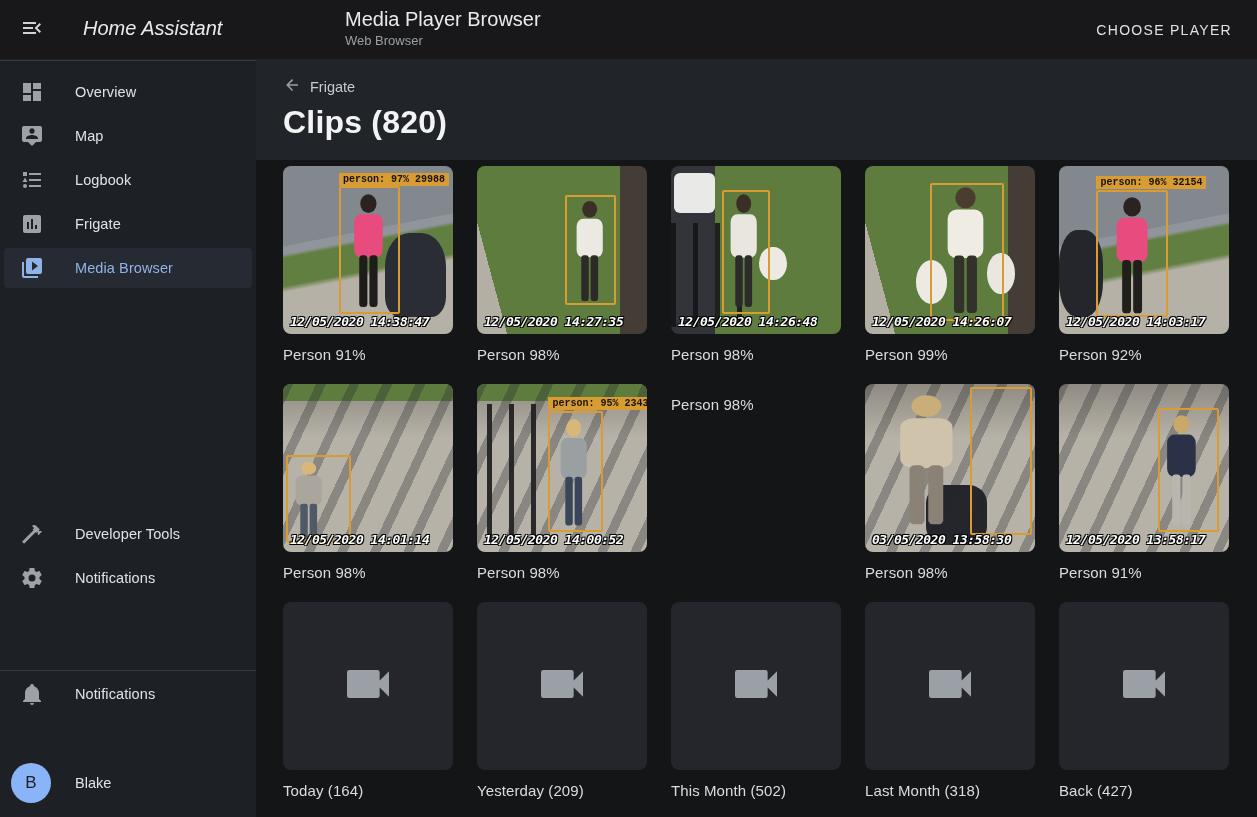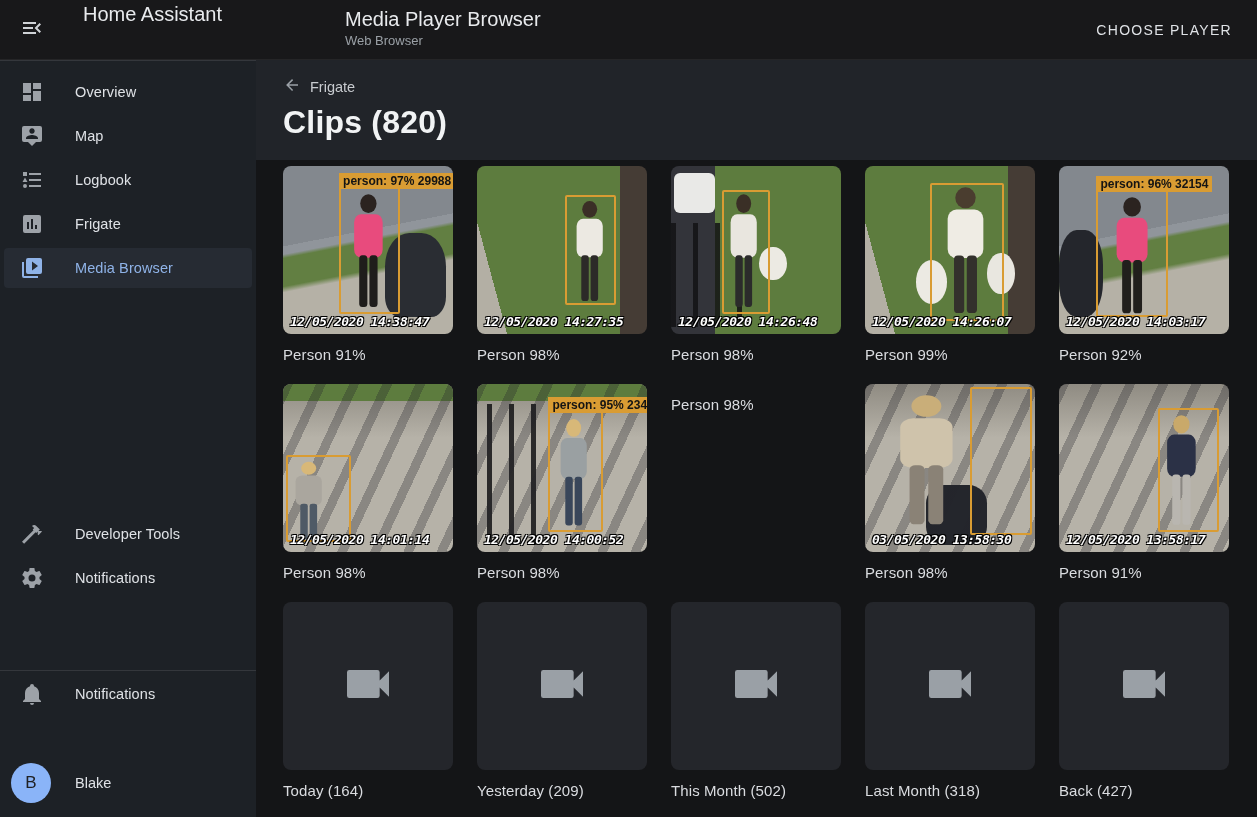--- a/index.html
+++ b/index.html
@@ -5,21 +5,21 @@
   * { margin:0; padding:0; box-sizing:border-box; }
   html,body { width:1257px; height:817px; overflow:hidden; background:#141517;
     font-family:"Liberation Sans", sans-serif; -webkit-font-smoothing:antialiased; }
 
   
   .appbar { position:absolute; left:0; top:0; width:1257px; height:60px;
     background:#18181a; border-bottom:1px solid rgba(255,255,255,0.06); z-index:5; }
   .menu-btn { position:absolute; left:14px; top:12px; width:36px; height:36px;
     border-radius:50%; display:flex; align-items:center; justify-content:center; cursor:pointer; }
   .menu-btn svg { width:24px; height:24px; fill:#cfd2d6; }
-  .app-title { position:absolute; left:83px; top:3px; font-size:20px; color:#e8eaed; font-weight:400; }
+  .app-title { position:absolute; left:83px; top:17px; font-size:20px; color:#e8eaed; font-weight:400;font-style:italic; }
   .page-title { position:absolute; left:345px; top:8px; font-size:20px; color:#e8eaed; font-weight:400; }
   .page-subtitle { position:absolute; left:345px; top:33px; font-size:13px; color:#9aa0a6; }
   .choose-player { position:absolute; right:17px; top:15px; height:30px; padding:0 8px;
     display:flex; align-items:center; color:#dfe2e6; font-size:14px; font-weight:500;
     letter-spacing:1.3px; cursor:pointer; border-radius:4px; }
 
   
   .sidebar { position:absolute; left:0; top:60px; bottom:0; width:256px;
     background:#1d2126; border-top:1px solid rgba(255,255,255,0.10); }
   .side-item { position:relative; height:40px; margin:4px 4px; border-radius:4px;
@@ -70,22 +70,22 @@
     background:repeating-linear-gradient(115deg,rgba(35,35,42,0.30) 0 9px,rgba(0,0,0,0) 9px 30px); }
 
   .extra { position:absolute; }
   .stripe-v { background:repeating-linear-gradient(90deg,rgba(18,18,20,0.85) 0 5px,rgba(0,0,0,0) 5px 22px); }
 
   .person { position:absolute; z-index:2; }
   .person svg { width:100%; height:100%; }
 
   .bbox { position:absolute; border:2px solid #d99c33; border-radius:2px; z-index:3; }
   .btag { position:absolute; background:#d99c33; color:#141414; font-weight:700;
-    font-size:12px; padding:1px 4px; white-space:nowrap; z-index:4;
-    font-family:Liberation Sans, sans-serif; }
+    font-size:10px; padding:1px 4px; white-space:nowrap; z-index:4;
+    font-family:Liberation Mono, monospace; }
 
   .ts { position:absolute; left:7px; bottom:5px; z-index:4; color:#ffffff;
     font-family:"DejaVu Sans Mono",monospace; font-weight:700; font-style:italic;
     font-size:13px; letter-spacing:-0.5px; white-space:nowrap;
     text-shadow:1px 1px 0 #000,-1px -1px 0 #000,1px -1px 0 #000,-1px 1px 0 #000; }
 
   
   .folder { position:relative; width:170px; height:168px; border-radius:8px; background:#24262b;
     display:flex; align-items:center; justify-content:center; cursor:pointer; }
   .folder svg { width:56px; height:56px; fill:#9aa0a6; }

